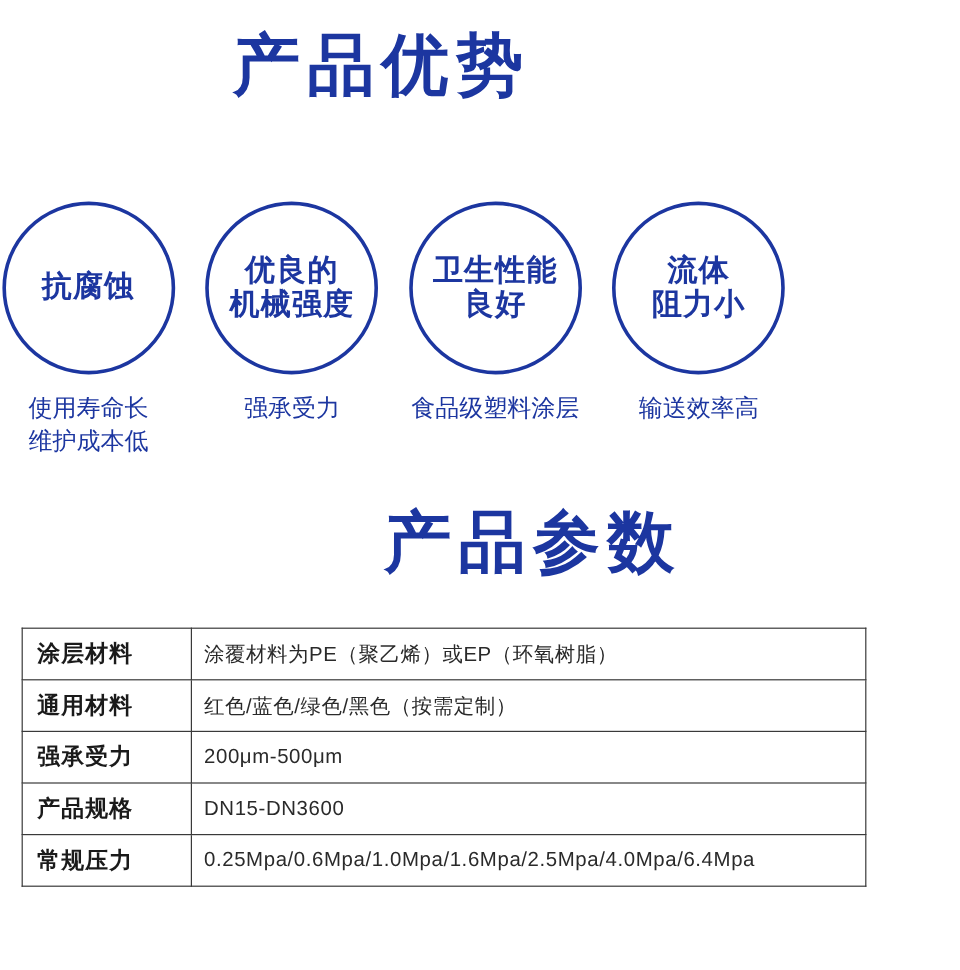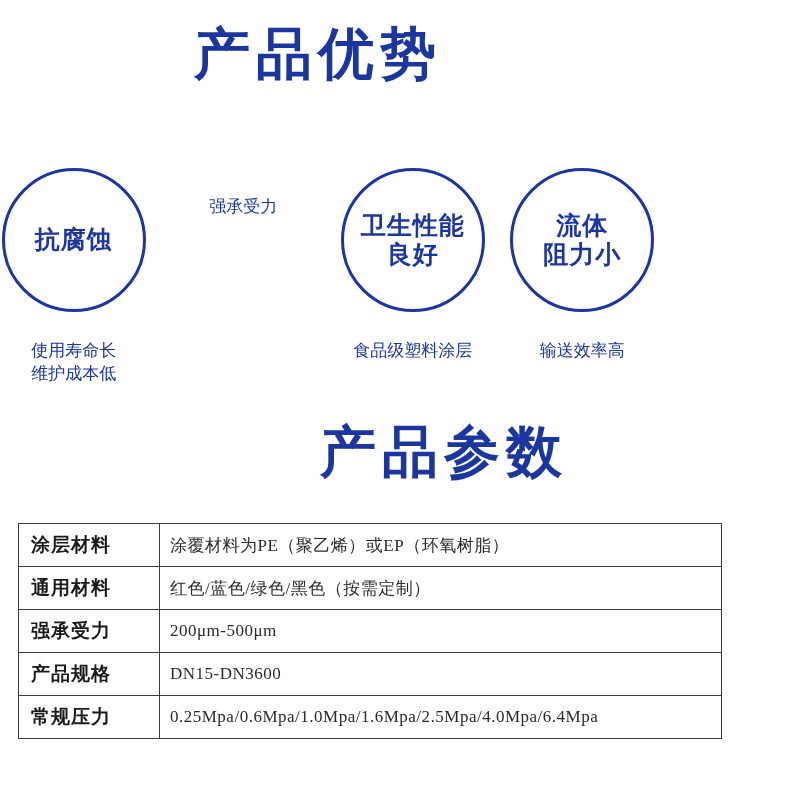--- a/index.html
+++ b/index.html
@@ -74,22 +74,22 @@
   }
   .circle-text {
     font-size: 25px;
     font-weight: bold;
     color: #1c36a0;
     line-height: 1.18;
     letter-spacing: 1px;
     white-space: pre-line;
   }
   .circle-caption {
-    margin-top: 28px;
-    font-size: 17px;
+    margin-top: 16px;
+    font-size: 20px;
     color: #1c36a0;
     line-height: 1.35;
     text-align: center;
     white-space: pre-line;
   }
 
   
   .params-table {
     position: absolute;
     left: 18px;
@@ -109,21 +109,21 @@
     width: 118px;
     font-size: 19px;
     font-weight: bold;
     color: #1a1a1a;
     letter-spacing: 1px;
     text-align: left;
     padding-left: 12px;
   }
   .params-table td.value {
     font-size: 17px;
-    font-family: Liberation Serif, serif;
+    font-family: Liberation Sans, sans-serif;
     color: #2a2a2a;
     letter-spacing: 0.5px;
   }
 </style>
 </head>
 <body>
 
 <div class="page">
 
   <div class="section-title" id="advantages-title">产品优势</div>
@@ -132,20 +132,24 @@
 
     <div class="circle-item">
       <div class="circle">
         <div class="circle-text">抗腐蚀</div>
       </div>
       <div class="circle-caption">使用寿命长
 维护成本低</div>
     </div>
 
     <div class="circle-item">
+      <div class="circle">
+        <div class="circle-text">优良的
+机械强度</div>
+      </div>
       <div class="circle-caption">强承受力</div>
     </div>
 
     <div class="circle-item">
       <div class="circle">
         <div class="circle-text">卫生性能
 良好</div>
       </div>
       <div class="circle-caption">食品级塑料涂层</div>
     </div>

